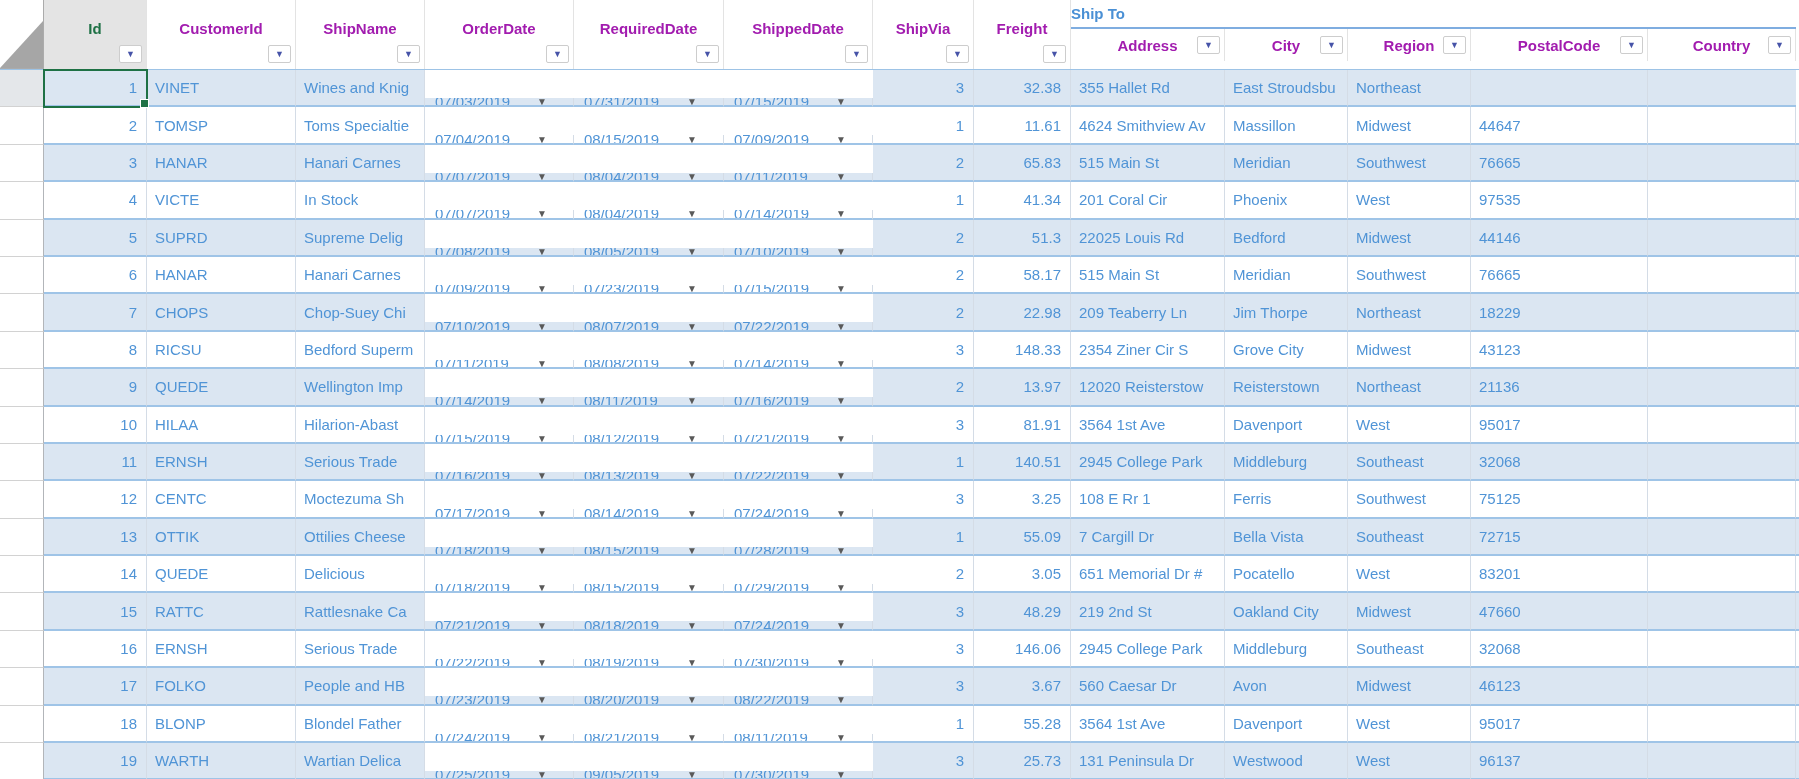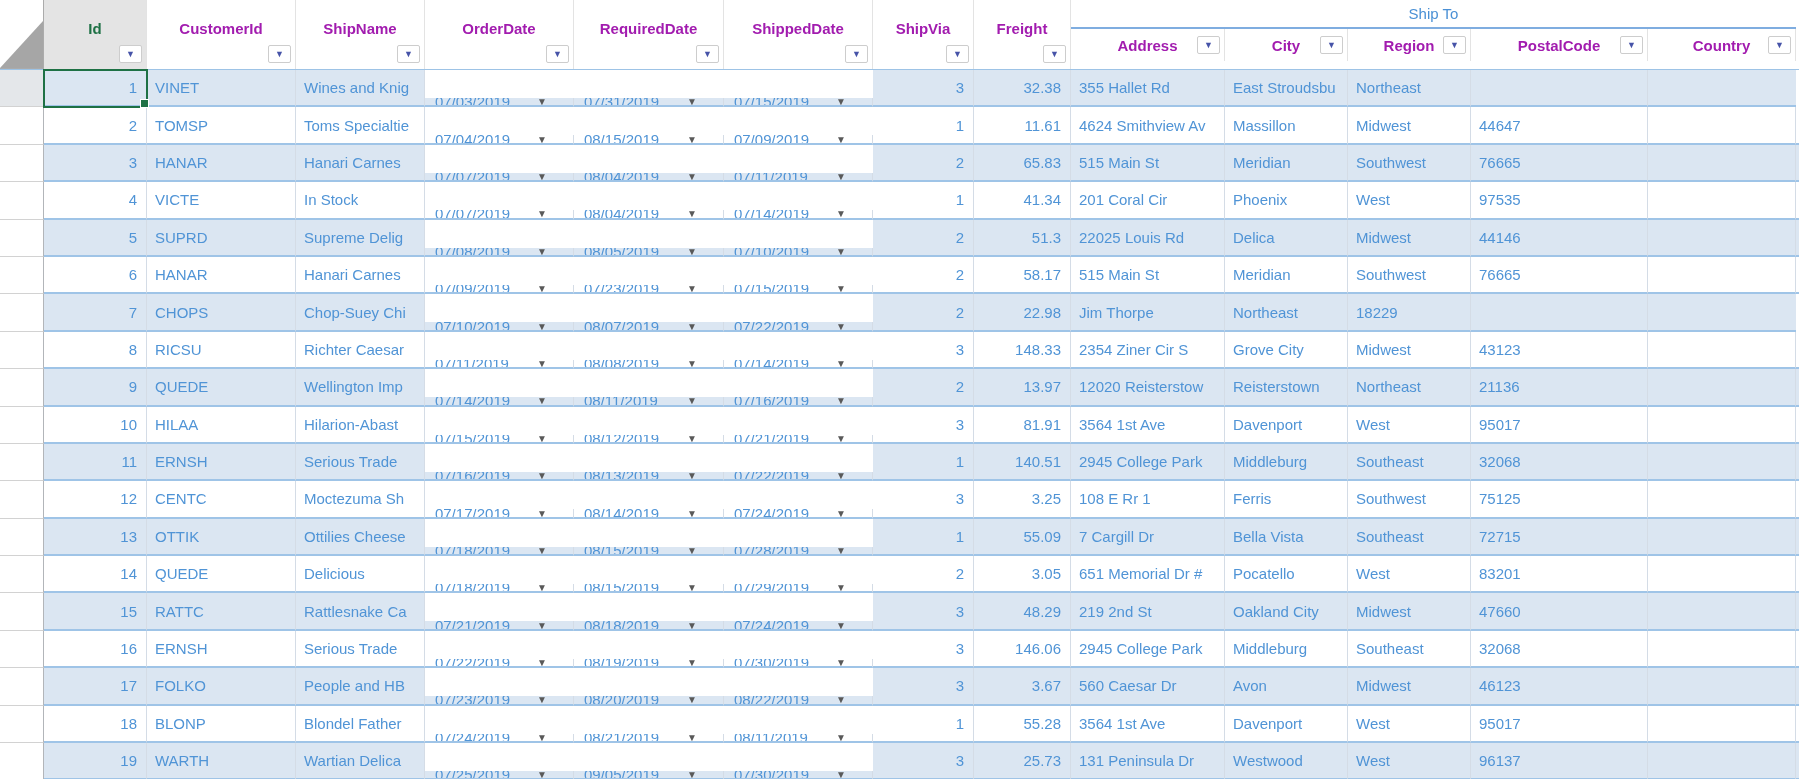--- a/index.html
+++ b/index.html
@@ -26,21 +26,21 @@
     display:flex;align-items:center;justify-content:center;padding:0;cursor:pointer;
   }
   .farrow{font-size:9px;color:#4653a8;line-height:1;}
   .corner{border-right:1px solid #ababab;border-bottom:1px solid #ababab;}
   .corner-triangle{
     position:absolute;left:0;bottom:0;width:43px;height:47px;background:#a6a6a6;
     clip-path:polygon(0 100%,100% 100%,100% 0);
   }
   .group-block{grid-column:10 / span 5;position:relative;background:#fff;}
   .group-title{
-    height:27px;line-height:27px;text-align:center;font-weight:normal;font-size:15px;
+    height:27px;line-height:27px;font-weight:bold;font-size:15px;
     color:#4a90d5;border-bottom:2px solid #7fade0;
   }
   .subheaders{display:grid;grid-template-columns:154px 123px 123px 177px 148px;height:32px;}
   .sub{position:relative;border-right:1px solid #e3e3e3;}
   .sub .hlabel{top:50%;transform:translateY(-50%);}
   .sub .filter-btn{top:50%;transform:translateY(-50%);bottom:auto;}
   
   .row{height:37.4px;}
   .cell{
     border-right:1px solid #d4dce6;border-bottom:2px solid #9fc4e7;
@@ -276,21 +276,21 @@
           <span class="val">08/05/2019</span>
           <span class="caret">▼</span>
         </div>
       <div class="cell date">
           <span class="val">07/10/2019</span>
           <span class="caret">▼</span>
         </div>
       <div class="cell num">2</div>
       <div class="cell num">51.3</div>
       <div class="cell txt">22025 Louis Rd</div>
-      <div class="cell txt">Delica</div>
+      <div class="cell txt">Bedford</div>
       <div class="cell txt">Midwest</div>
       <div class="cell txt">44146</div>
       <div class="cell txt"></div>
       <div class="cell filler"></div>
     </div>
       <div class="row grid-cols">
       <div class="cell gutter"></div>
       <div class="cell num">6</div>
       <div class="cell txt">HANAR</div>
       <div class="cell txt">Hanari Carnes</div>
@@ -327,31 +327,32 @@
       <div class="cell date">
           <span class="val">08/07/2019</span>
           <span class="caret">▼</span>
         </div>
       <div class="cell date">
           <span class="val">07/22/2019</span>
           <span class="caret">▼</span>
         </div>
       <div class="cell num">2</div>
       <div class="cell num">22.98</div>
+      <div class="cell txt">209 Teaberry Ln</div>
       <div class="cell txt">Jim Thorpe</div>
       <div class="cell txt">Northeast</div>
       <div class="cell txt">18229</div>
       <div class="cell txt"></div>
       <div class="cell filler"></div>
     </div>
       <div class="row grid-cols">
       <div class="cell gutter"></div>
       <div class="cell num">8</div>
       <div class="cell txt">RICSU</div>
-      <div class="cell txt">Richter Caesar</div>
+      <div class="cell txt">Bedford Superm</div>
       <div class="cell date">
           <span class="val">07/11/2019</span>
           <span class="caret">▼</span>
         </div>
       <div class="cell date">
           <span class="val">08/08/2019</span>
           <span class="caret">▼</span>
         </div>
       <div class="cell date">
           <span class="val">07/14/2019</span>

